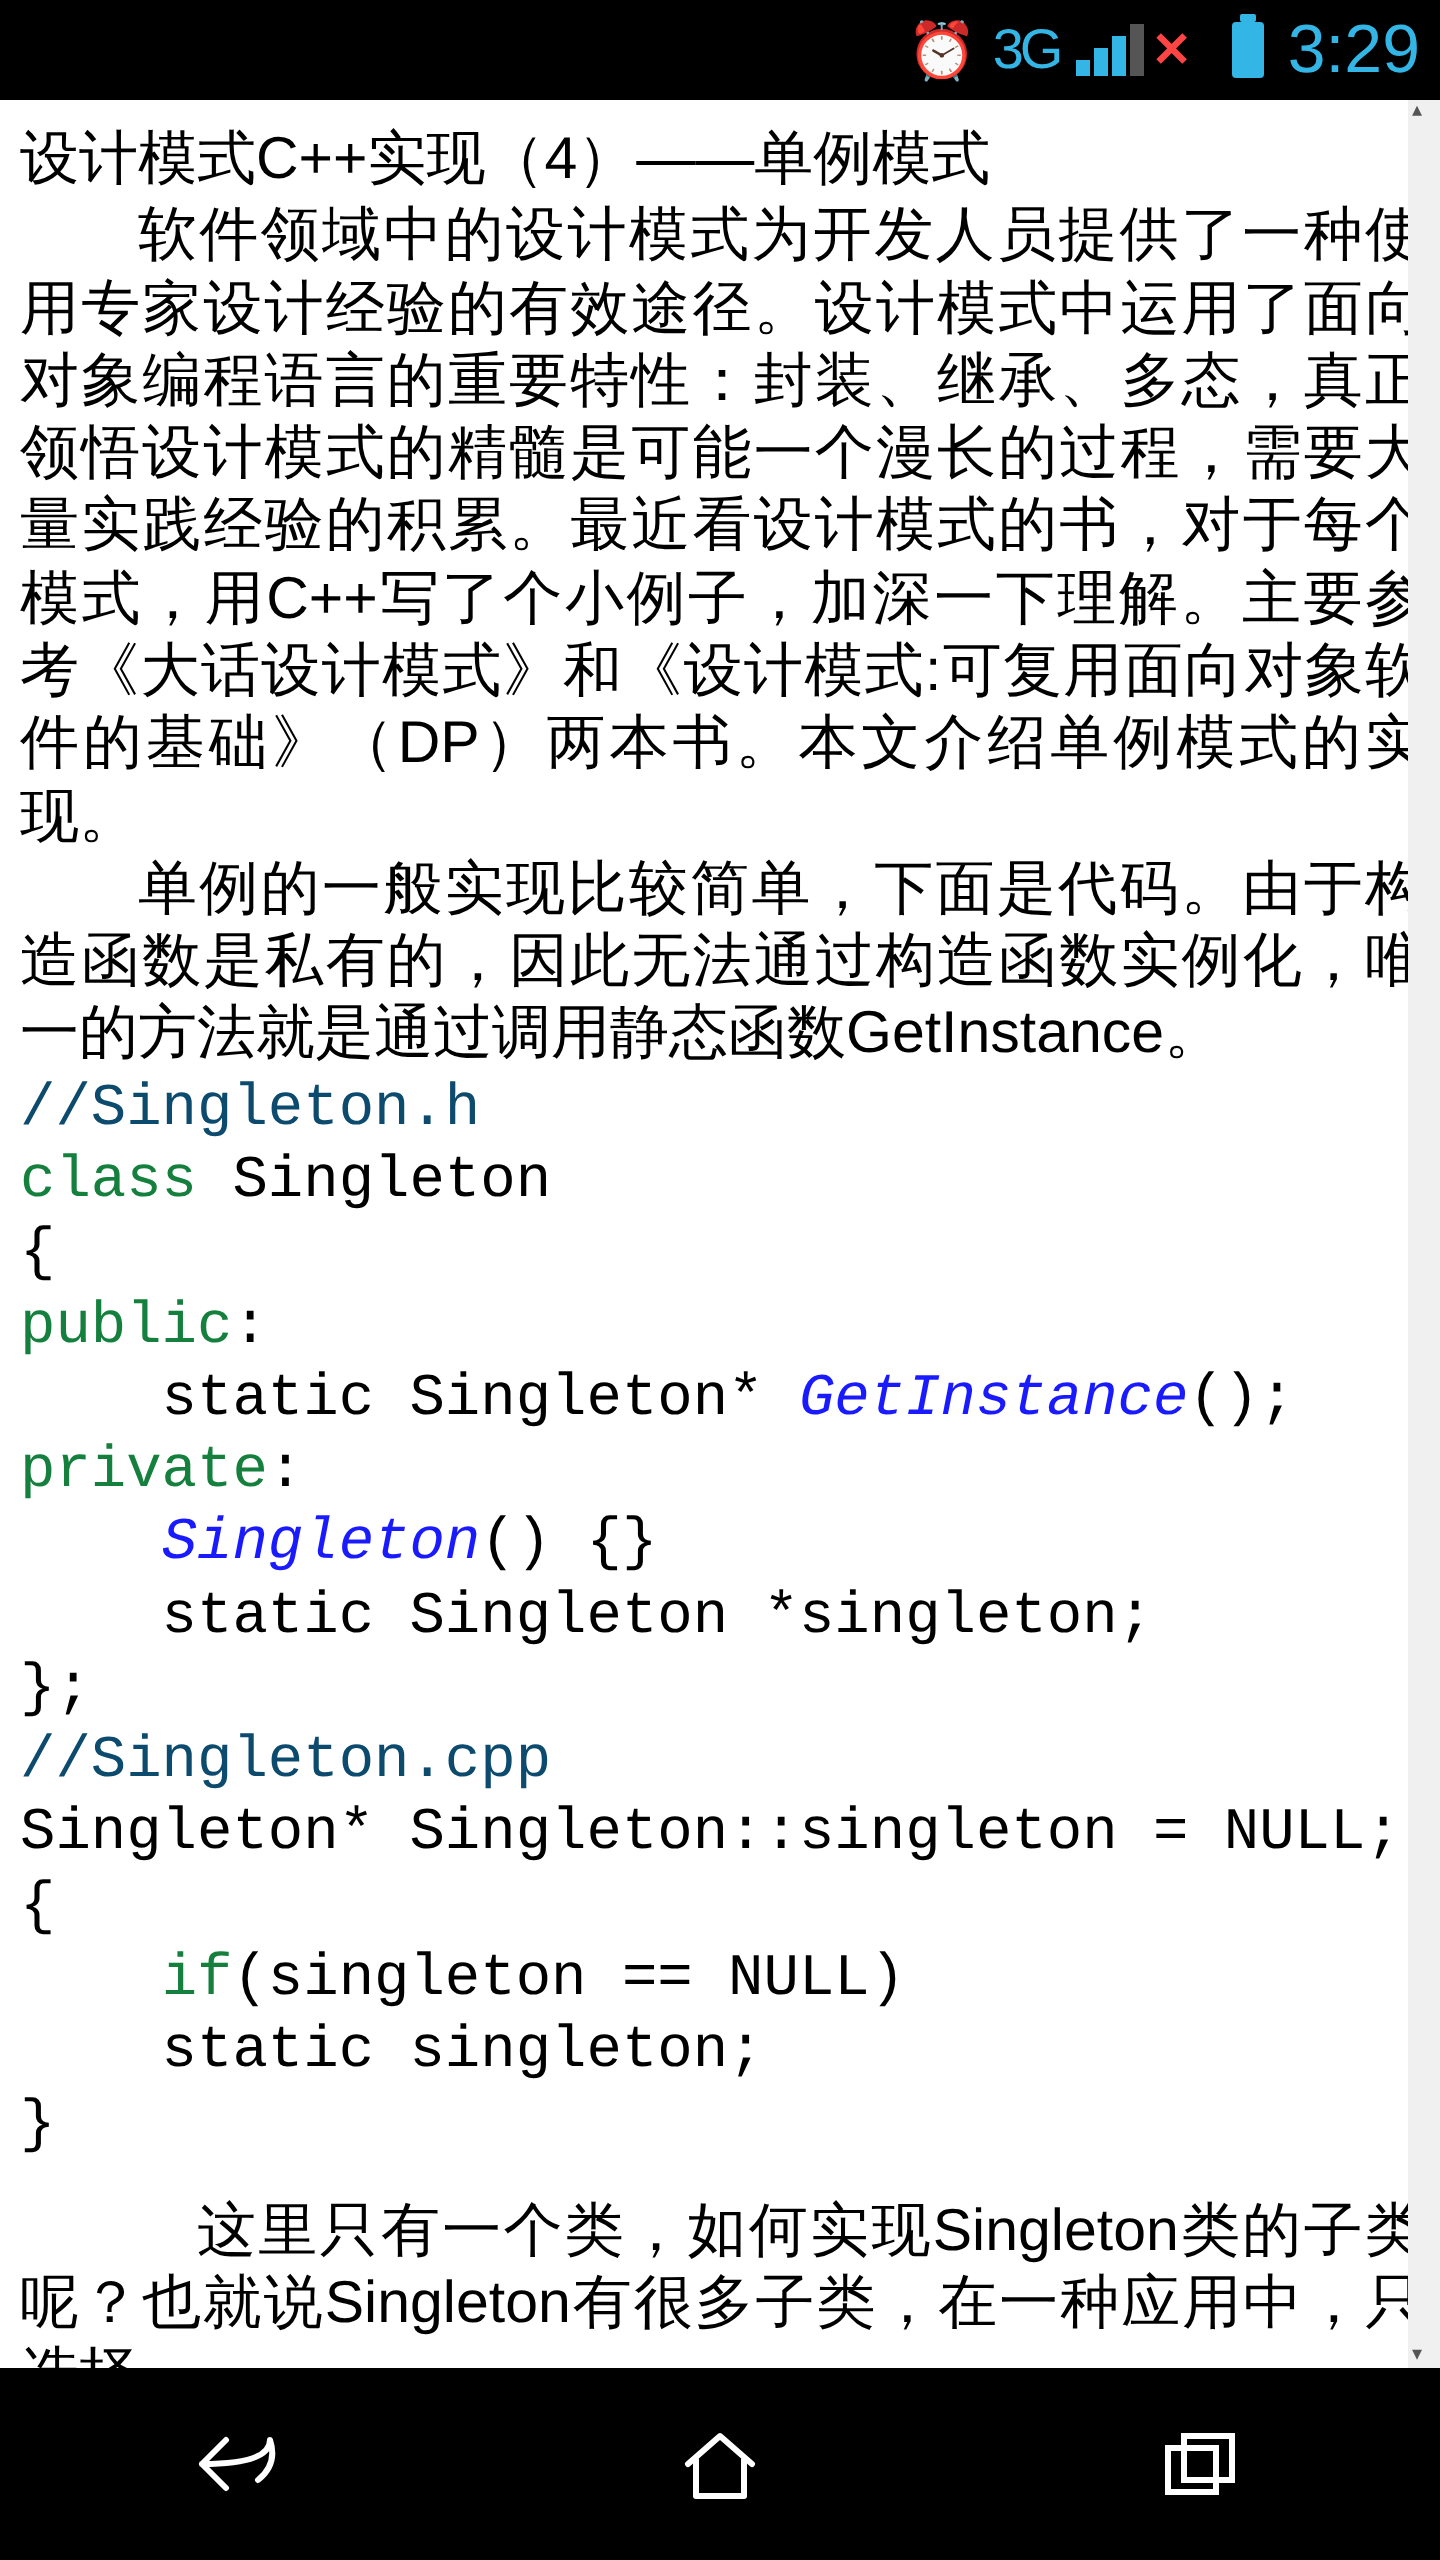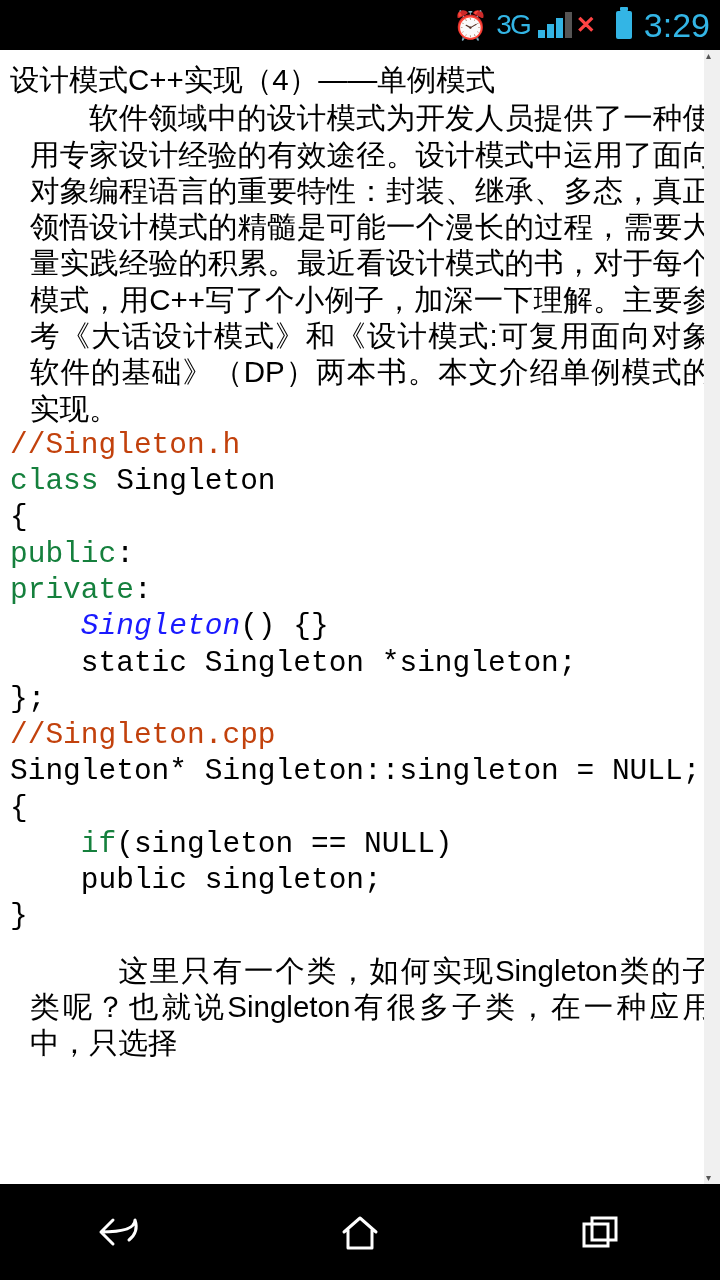--- a/index.html
+++ b/index.html
@@ -38,23 +38,23 @@
     padding: 8px 8px 8px 10px;
     font-size: 29.5px;
     line-height: 1.23;
     overflow-y: auto;
     position: relative;
   }
   .scrollbar { position: absolute; right: 0; top: 0; width: 16px; height: 100%; background: #f0f0f0; }
   .scrollbar .thumb-up { position:absolute; top:0; left:2px; font-size:10px; color:#555; }
   .scrollbar .thumb-down { position:absolute; bottom:0; left:2px; font-size:10px; color:#555; }
   .title { text-align: left; margin-top: 4px; margin-bottom: 2px; }
-  .para { text-indent: 2em; text-align: justify; margin-left: 20px; }
+  .para { text-indent: 2em; text-align: justify; }
   .code-line { font-family: "Courier New", monospace; white-space: pre; font-size: 29.5px; }
-  .cm-comment { color: #c2410c; }
+  .cm-comment { color: #0c4a6e; }
   .cm-kw { color: #15803d; }
   .cm-func { color: #1a1aff; font-style: italic; }
   .cm-ctor { color: #1a1aff; font-style: italic; }
   .nav-bar {
     height: 96px;
     background: #000;
     display: flex;
     justify-content: space-around;
     align-items: center;
   }
@@ -74,34 +74,36 @@
       <span></span>
     </span>
   <span class="bluetooth-x">✕</span>
   <span class="battery"></span>
   <span class="clock">3:29</span>
 </div>
 
 <div class="content">
   <div class="title">设计模式C++实现（4）——单例模式</div>
   <div class="para">软件领域中的设计模式为开发人员提供了一种使用专家设计经验的有效途径。设计模式中运用了面向对象编程语言的重要特性：封装、继承、多态，真正领悟设计模式的精髓是可能一个漫长的过程，需要大量实践经验的积累。最近看设计模式的书，对于每个模式，用C++写了个小例子，加深一下理解。主要参考《大话设计模式》和《设计模式:可复用面向对象软件的基础》（DP）两本书。本文介绍单例模式的实现。</div>
+  <div class="para">单例的一般实现比较简单，下面是代码。由于构造函数是私有的，因此无法通过构造函数实例化，唯一的方法就是通过调用静态函数GetInstance。</div>
 
   <div class="code-line"><span class="cm-comment">//Singleton.h</span></div>
   <div class="code-line"><span class="cm-kw">class</span><span> Singleton</span></div>
   <div class="code-line">{</div>
   <div class="code-line"><span class="cm-kw">public</span><span>:</span></div>
+  <div class="code-line"><span>    static Singleton* </span><span class="cm-func">GetInstance</span><span>();</span></div>
   <div class="code-line"><span class="cm-kw">private</span><span>:</span></div>
   <div class="code-line"><span>    </span><span class="cm-ctor">Singleton</span><span>() {}</span></div>
   <div class="code-line">    static Singleton *singleton;</div>
   <div class="code-line">};</div>
   <div class="code-line"><span class="cm-comment">//Singleton.cpp</span></div>
   <div class="code-line">Singleton* Singleton::singleton = NULL;</div>
   <div class="code-line">{</div>
   <div class="code-line"><span>    </span><span class="cm-kw">if</span><span>(singleton == NULL)</span></div>
-  <div class="code-line">    public singleton;</div>
+  <div class="code-line">    static singleton;</div>
   <div class="code-line">}</div>
 
   <div style="height:18px"></div>
   <div class="para" style="text-indent:3em">这里只有一个类，如何实现Singleton类的子类呢？也就说Singleton有很多子类，在一种应用中，只选择</div>
 
   <div class="scrollbar">
     <span class="thumb-up">▴</span>
     <span class="thumb-down">▾</span>
   </div>
 </div>

